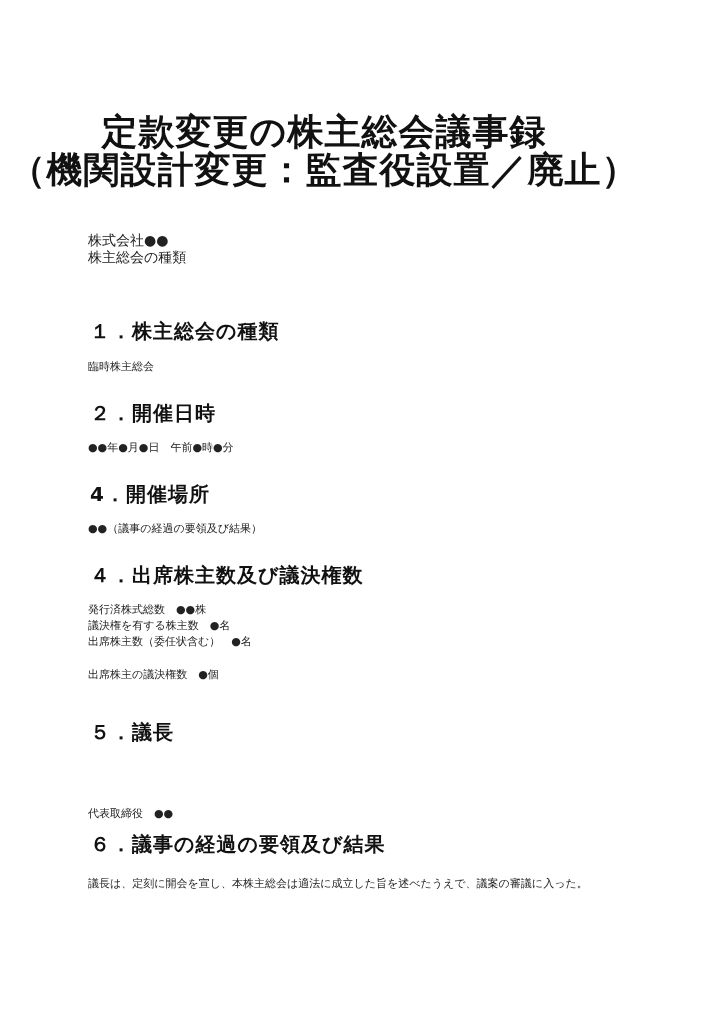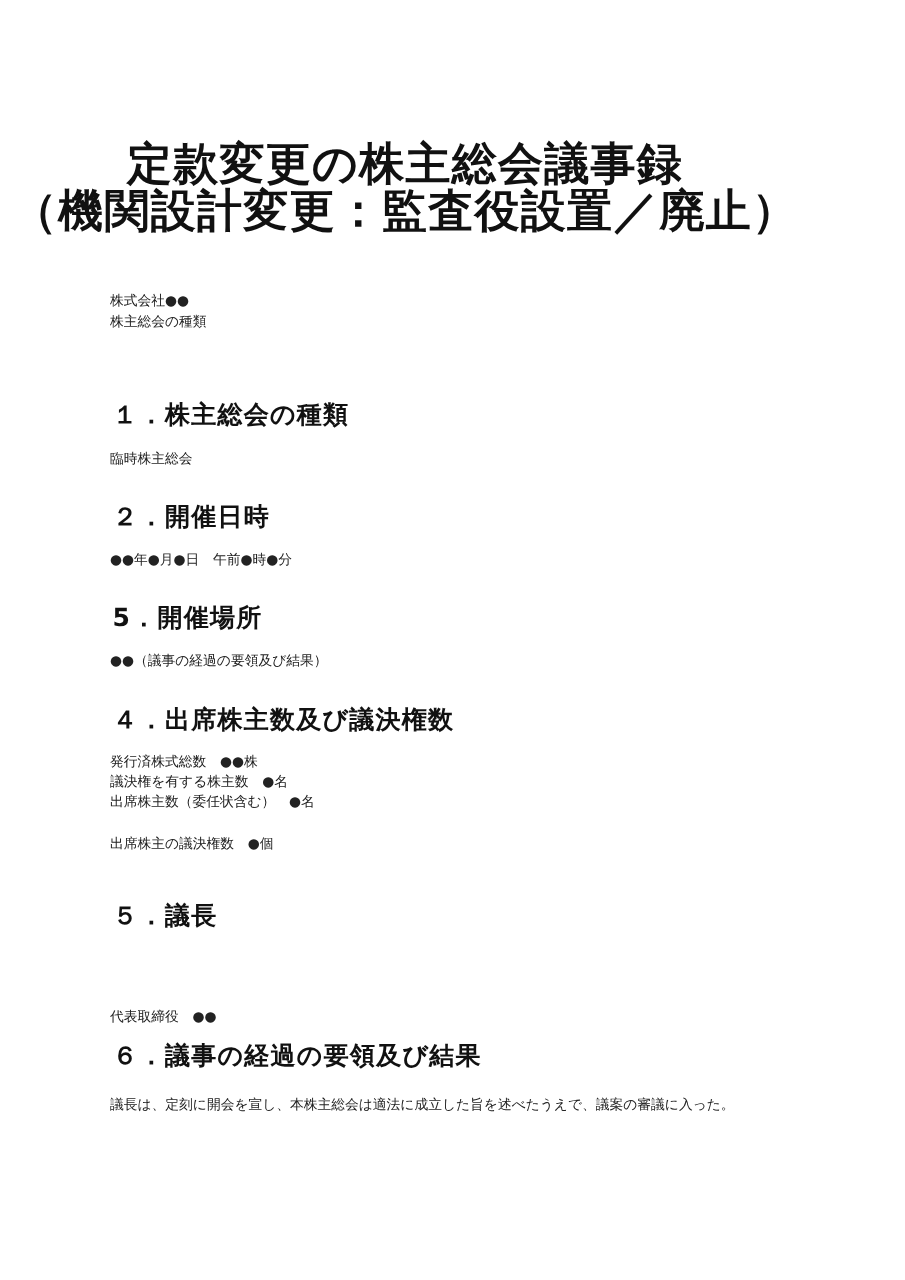--- a/index.html
+++ b/index.html
@@ -7,21 +7,21 @@
     width: 724px; height: 1024px; position: relative; overflow: hidden;
     font-family: "DejaVu Sans", "Liberation Sans", sans-serif; color: #111111;
   }
   .title {
     position: absolute; left: 0; width: 648px; text-align: center;
     font-weight: bold; font-size: 36px; line-height: 36px; letter-spacing: 1px;
   }
   .t1 { top: 114px; }
   .t2 { top: 152px; text-align: center; }
   .small {
-    position: absolute; left: 88px; font-size: 11px; line-height: 17px; color: #222;
+    position: absolute; left: 88px; font-size: 14px; line-height: 17px; color: #222;
     white-space: pre;
   }
   .h {
     position: absolute; left: 90px; font-size: 20px; font-weight: bold; line-height: 26px;
     white-space: pre; letter-spacing: 1px;
   }
   .body {
     position: absolute; left: 88px; font-size: 11px; line-height: 17px; color: #222;
     white-space: pre;
   }
@@ -34,21 +34,21 @@
 
 <div class="small" style="top:232px">株式会社●●</div>
 <div class="small" style="top:249px">株主総会の種類</div>
 
 <div class="h" style="top:318px">１．株主総会の種類</div>
 <div class="body" style="top:358px">臨時株主総会</div>
 
 <div class="h" style="top:400px">２．開催日時</div>
 <div class="body" style="top:439px">●●年●月●日　午前●時●分</div>
 
-<div class="h" style="top:481px">5．開催場所</div>
+<div class="h" style="top:481px">4．開催場所</div>
 <div class="body" style="top:520px">●●（議事の経過の要領及び結果）</div>
 
 <div class="h" style="top:562px">４．出席株主数及び議決権数</div>
 <div class="body" style="top:601px">発行済株式総数　●●株</div>
 <div class="body" style="top:617px">議決権を有する株主数　●名</div>
 <div class="body" style="top:633px">出席株主数（委任状含む）　●名</div>
 <div class="body" style="top:666px">出席株主の議決権数　●個</div>
 
 <div class="h" style="top:719px">５．議長</div>
 <div class="body" style="top:805px">代表取締役　●●</div>

